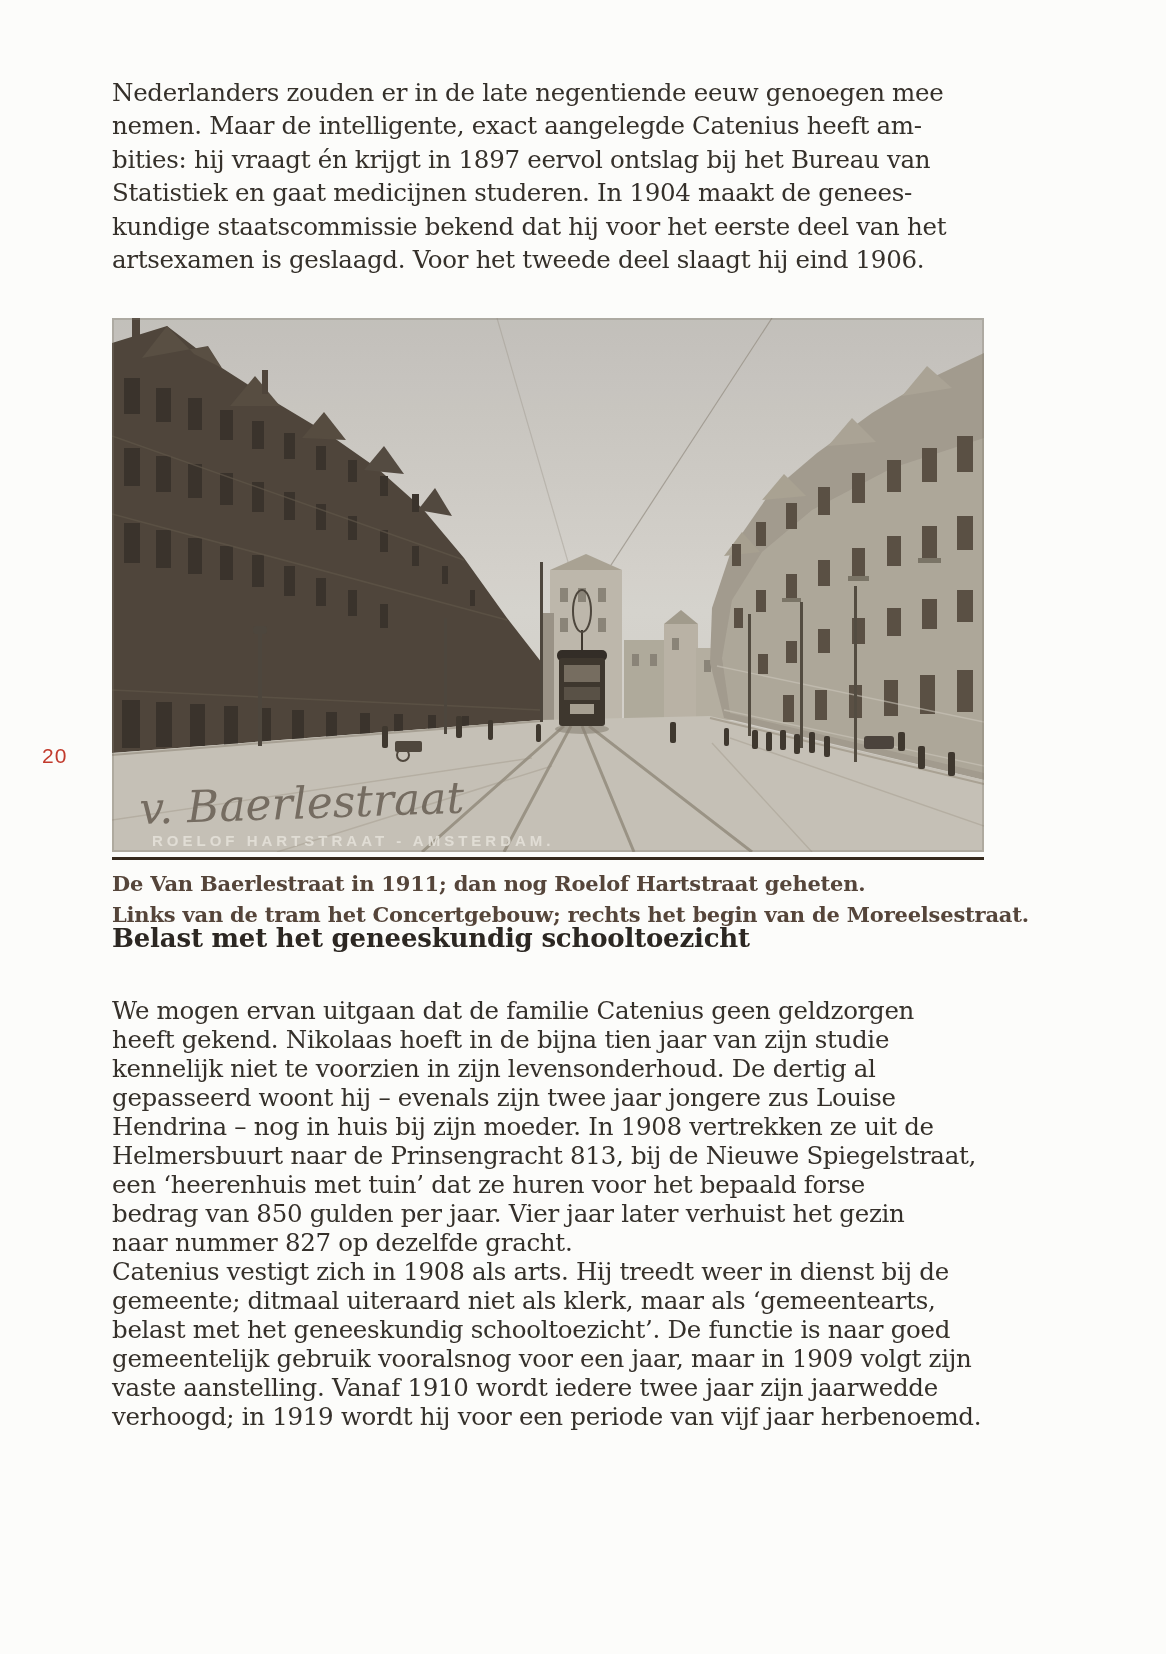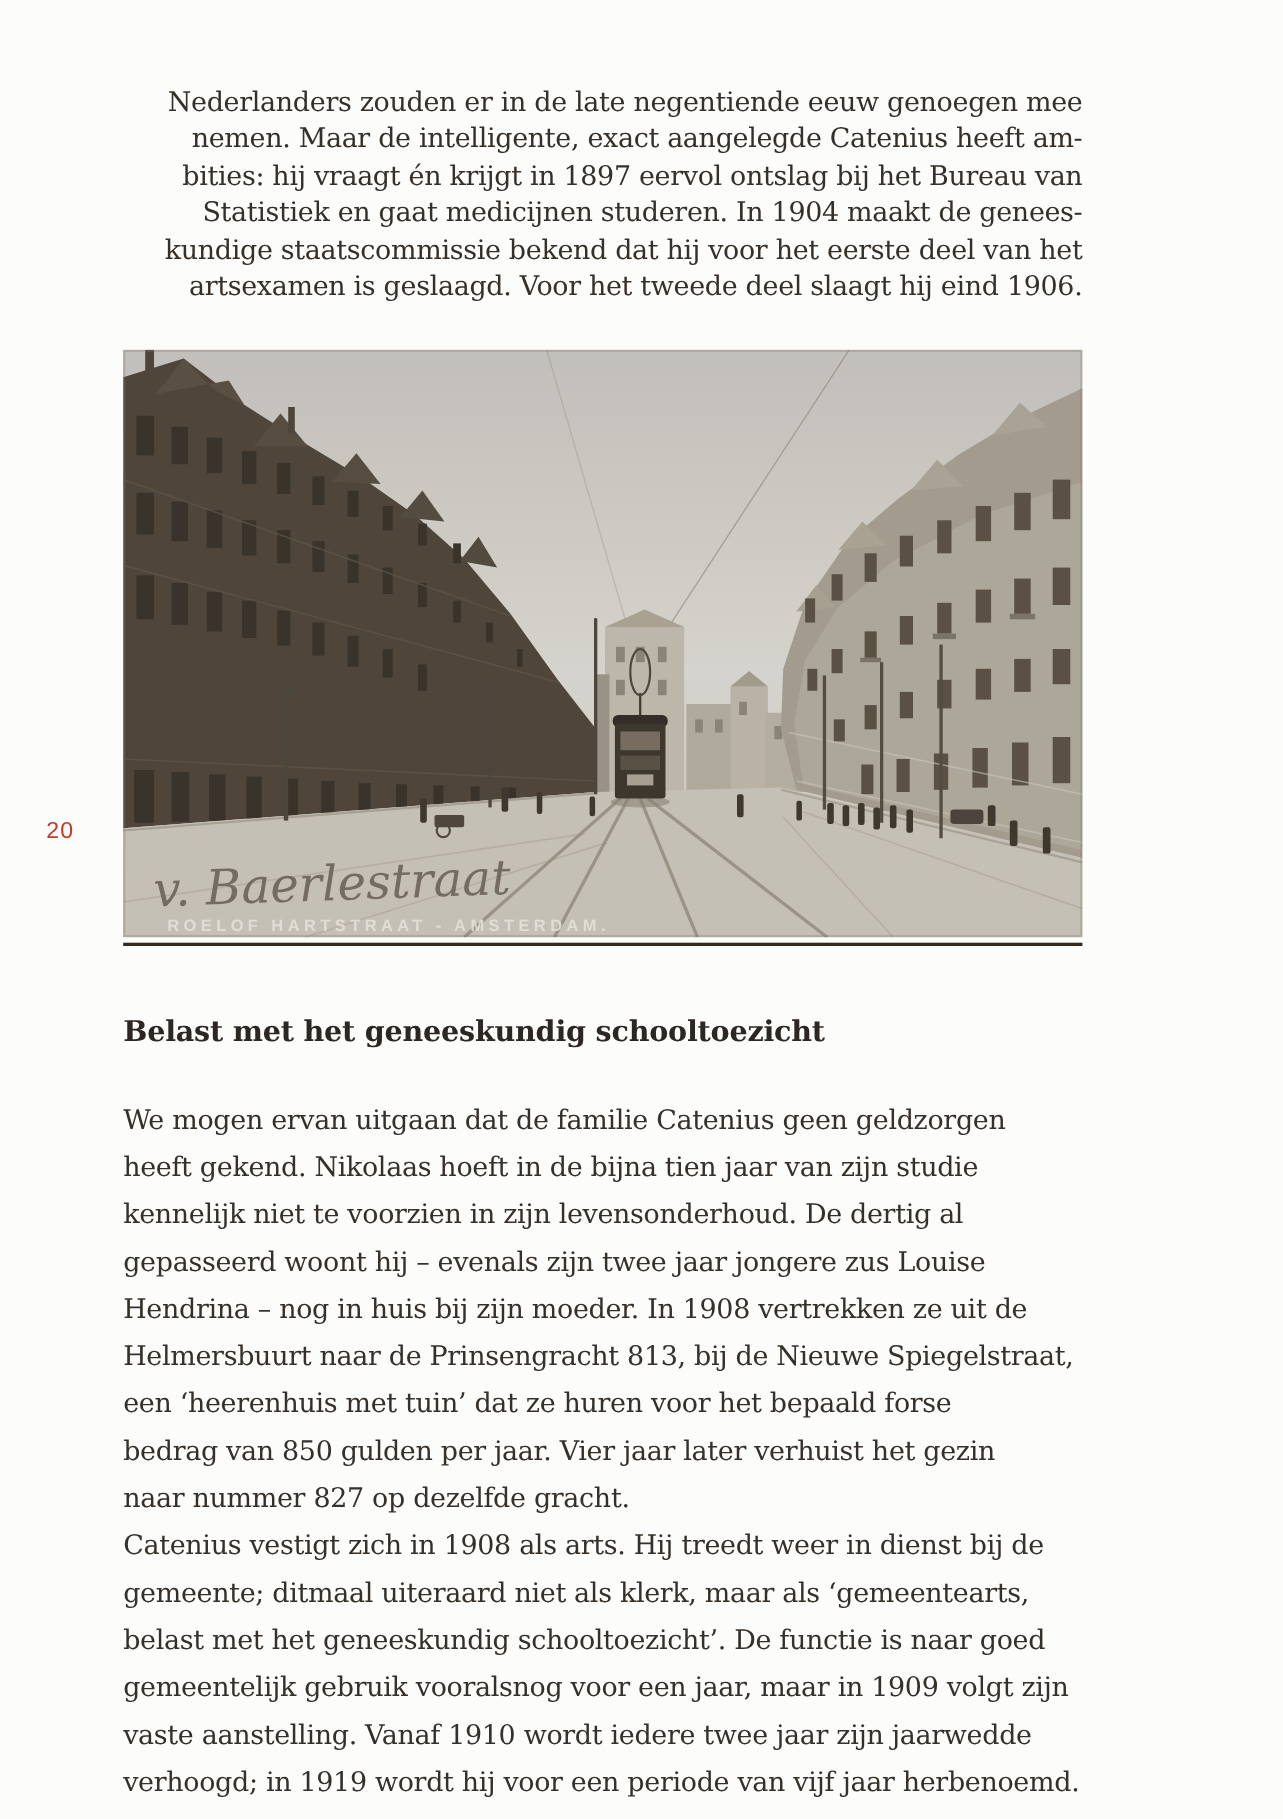--- a/index.html
+++ b/index.html
@@ -15,21 +15,20 @@
     font-family:"Liberation Sans", sans-serif;
     font-size:21px;letter-spacing:1px;
     color:#c23a2c;
   }
   .col{position:absolute;left:112px;width:872px;}
   .intro{
     top:76px;
     font-size:24.5px;line-height:33.4px;
     color:#35302a;letter-spacing:-0.3px;
     white-space:pre;
-    text-align:right;
   }
   .photo-frame{
     top:318px;height:534px;
     background:#cfccc6;
     box-shadow:inset 0 0 0 1px rgba(120,112,100,.35);
   }
   .photo-frame svg{display:block;width:100%;height:100%;}
   .photo-rule{
     top:857px;height:3px;background:#362a1e;
   }
@@ -39,21 +38,21 @@
     color:#55453a;letter-spacing:-0.2px;
     white-space:pre;
   }
   .section-heading{
     top:923px;
     font-size:26px;font-weight:700;
     color:#2c2722;letter-spacing:-0.2px;
   }
   .section-body{
     top:996px;
-    font-size:24.5px;line-height:43px;
+    font-size:24.5px;line-height:29px;
     color:#35302a;letter-spacing:-0.3px;
     white-space:pre;
   }
 </style>
 </head>
 <body>
 
 <div class="page">
 
   <div class="page-number">20</div>
@@ -277,20 +276,22 @@
       <rect x="1" y="1" width="870" height="532" fill="none" stroke="#7d766b" opacity="0.3" stroke-width="2"></rect>
 
       <text x="28" y="506" transform="rotate(-2 28 506)" font-family="DejaVu Serif, serif" font-style="italic" font-size="44" fill="#6a6156" opacity="0.88">v. Baerlestraat</text>
 
       <text x="40" y="528" font-family="Liberation Sans, sans-serif" font-weight="bold" font-size="15" letter-spacing="4" fill="#e6e3db" opacity="0.85">ROELOF HARTSTRAAT - AMSTERDAM.</text>
     </svg>
   </figure>
 
   <div class="col photo-rule"></div>
 
+  <div class="col photo-caption">De Van Baerlestraat in 1911; dan nog Roelof Hartstraat geheten.
+Links van de tram het Concertgebouw; rechts het begin van de Moreelsestraat.</div>
 
   <h2 class="col section-heading" style="margin:0;position:absolute;">Belast met het geneeskundig schooltoezicht</h2>
 
   <div class="col section-body">We mogen ervan uitgaan dat de familie Catenius geen geldzorgen
 heeft gekend. Nikolaas hoeft in de bijna tien jaar van zijn studie
 kennelijk niet te voorzien in zijn levensonderhoud. De dertig al
 gepasseerd woont hij – evenals zijn twee jaar jongere zus Louise
 Hendrina – nog in huis bij zijn moeder. In 1908 vertrekken ze uit de
 Helmersbuurt naar de Prinsengracht 813, bij de Nieuwe Spiegelstraat,
 een ‘heerenhuis met tuin’ dat ze huren voor het bepaald forse

